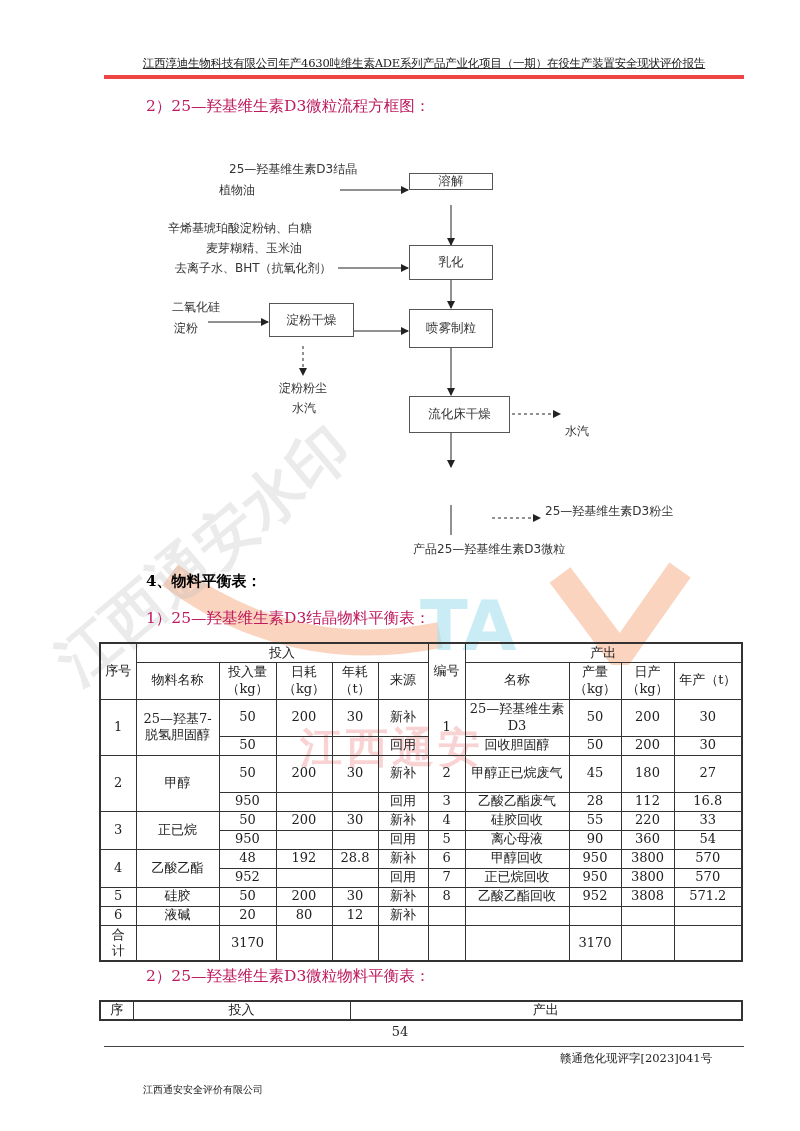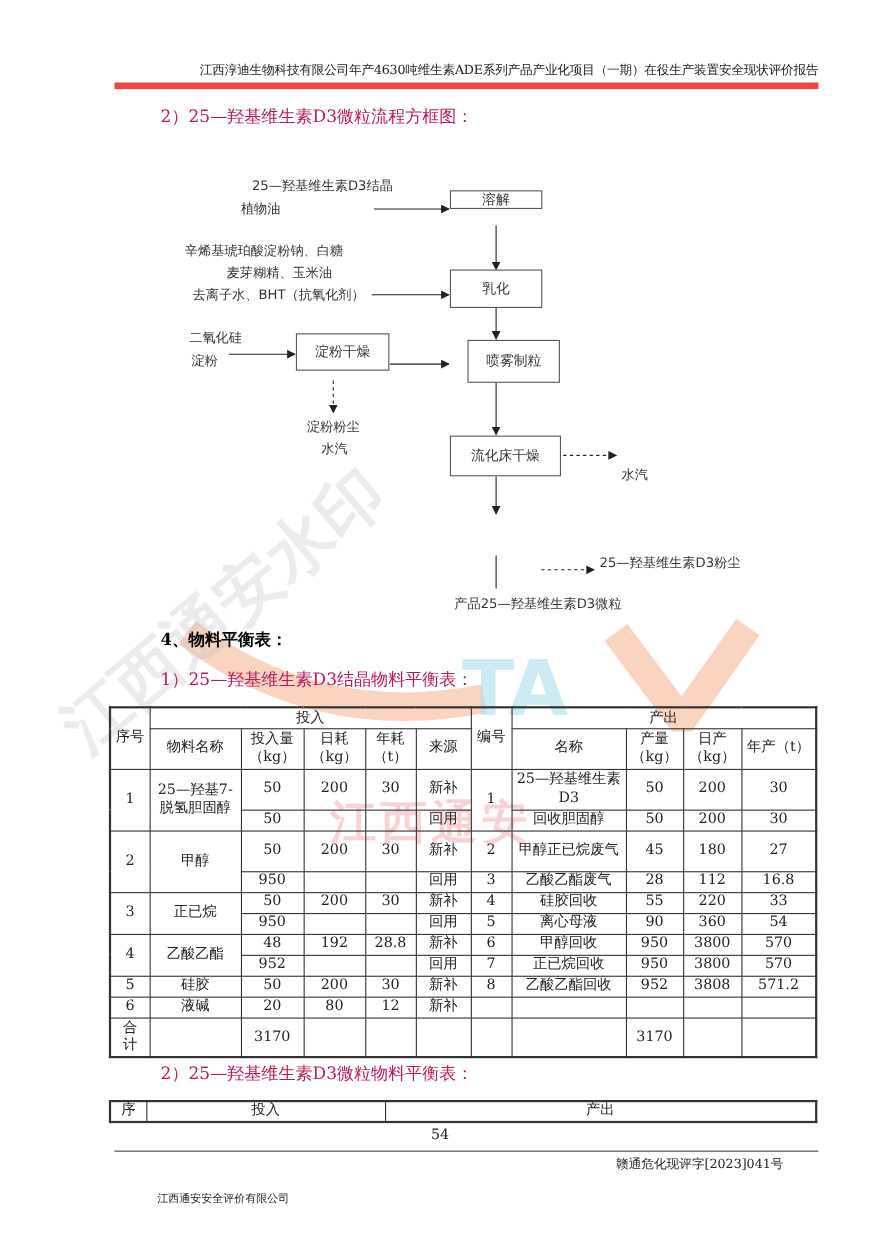--- a/index.html
+++ b/index.html
@@ -1,19 +1,19 @@
 <!DOCTYPE html>
 <html><head>
 <meta charset="utf-8">
 <style>
   * { box-sizing: border-box; margin: 0; padding: 0; }
   html, body { width: 800px; height: 1131px; background: #ffffff; overflow: hidden; }
   body { position: relative; font-family: "DejaVu Serif", "Liberation Serif", serif; color: #222; }
 
-  .page-header { position: absolute; left: 104px; top: 56px; width: 640px; font-size: 11.5px; text-align: right; letter-spacing: -0.2px; padding-bottom: 4px; border-bottom: 6px solid #ef4444; }
+  .page-header { position: absolute; left: 104px; top: 56px; width: 640px; font-size: 11.5px; text-align: center; letter-spacing: -0.2px; padding-bottom: 4px; border-bottom: 4px solid #ef4444; text-decoration: underline; }
 
   .h-sub { position: absolute; font-size: 15.5px; color: #be185d; }
   .h-bold { position: absolute; font-size: 15px; font-weight: bold; color: #000000; }
 
   
   .flow { position: absolute; left: 0; top: 0; width: 800px; height: 560px; font-family: "DejaVu Sans", "Liberation Sans", sans-serif; font-size: 12px; color: #333; }
   .flow .box { position: absolute; border: 1px solid #555; background: #fff; display: flex; align-items: center; justify-content: center; font-size: 12.5px; }
   .flow .lbl { position: absolute; white-space: nowrap; }
   .flow svg { position: absolute; left: 0; top: 0; }
 
@@ -64,21 +64,21 @@
   <div class="lbl" style="left:219px; top:182px;">植物油</div>
   <div class="lbl" style="left:168px; top:220px;">辛烯基琥珀酸淀粉钠、白糖</div>
   <div class="lbl" style="left:206px; top:240px;">麦芽糊精、玉米油</div>
   <div class="lbl" style="left:175px; top:260px;">去离子水、BHT（抗氧化剂）</div>
   <div class="lbl" style="left:172px; top:299px;">二氧化硅</div>
   <div class="lbl" style="left:174px; top:320px;">淀粉</div>
 
   <div class="box" style="left:409px; top:173px; width:84px; height:17px;">溶解</div>
   <div class="box" style="left:409px; top:245px; width:84px; height:35px;">乳化</div>
   <div class="box" style="left:269px; top:303px; width:85px; height:34px;">淀粉干燥</div>
-  <div class="box" style="left:409px; top:309px; width:84px; height:39px;margin-left:16px;">喷雾制粒</div>
+  <div class="box" style="left:409px; top:309px; width:84px; height:39px;">喷雾制粒</div>
   <div class="box" style="left:409px; top:396px; width:101px; height:37px;">流化床干燥</div>
 
   <div class="lbl" style="left:279px; top:380px;">淀粉粉尘</div>
   <div class="lbl" style="left:292px; top:400px;">水汽</div>
   <div class="lbl" style="left:565px; top:423px;">水汽</div>
   <div class="lbl" style="left:545px; top:503px;">25—羟基维生素D3粉尘</div>
   <div class="lbl" style="left:383px; top:541px;margin-left:30px;">产品25—羟基维生素D3微粒</div>
 </div>
 
 <div class="wm" style="left:140px; top:555px; width:560px; height:110px;">

